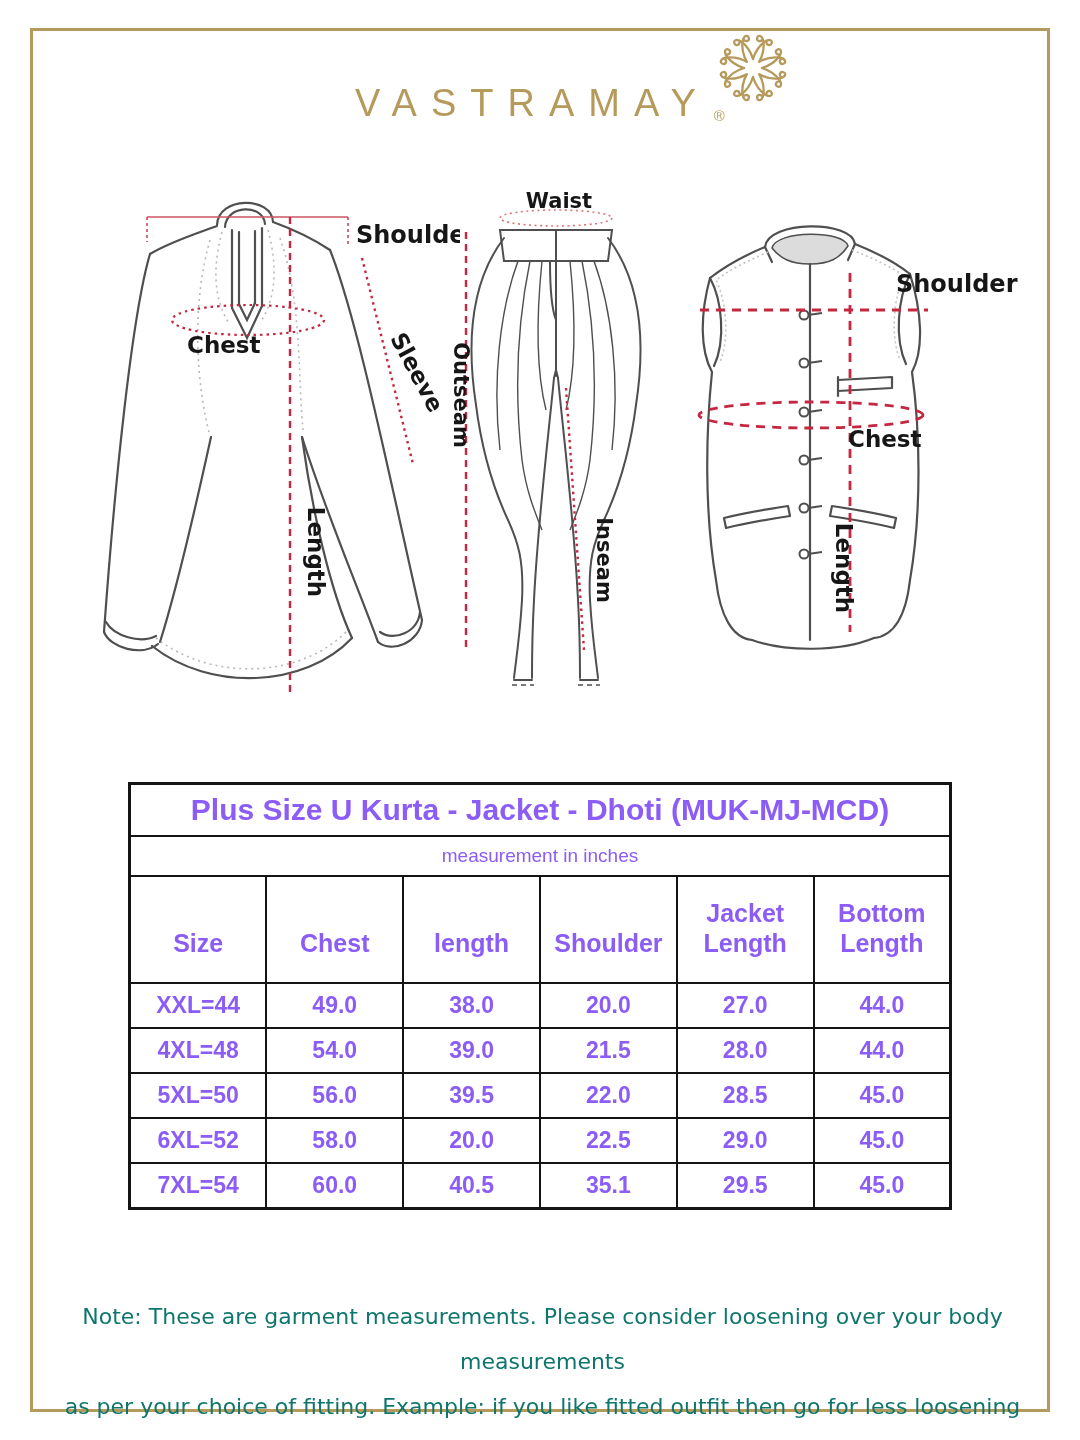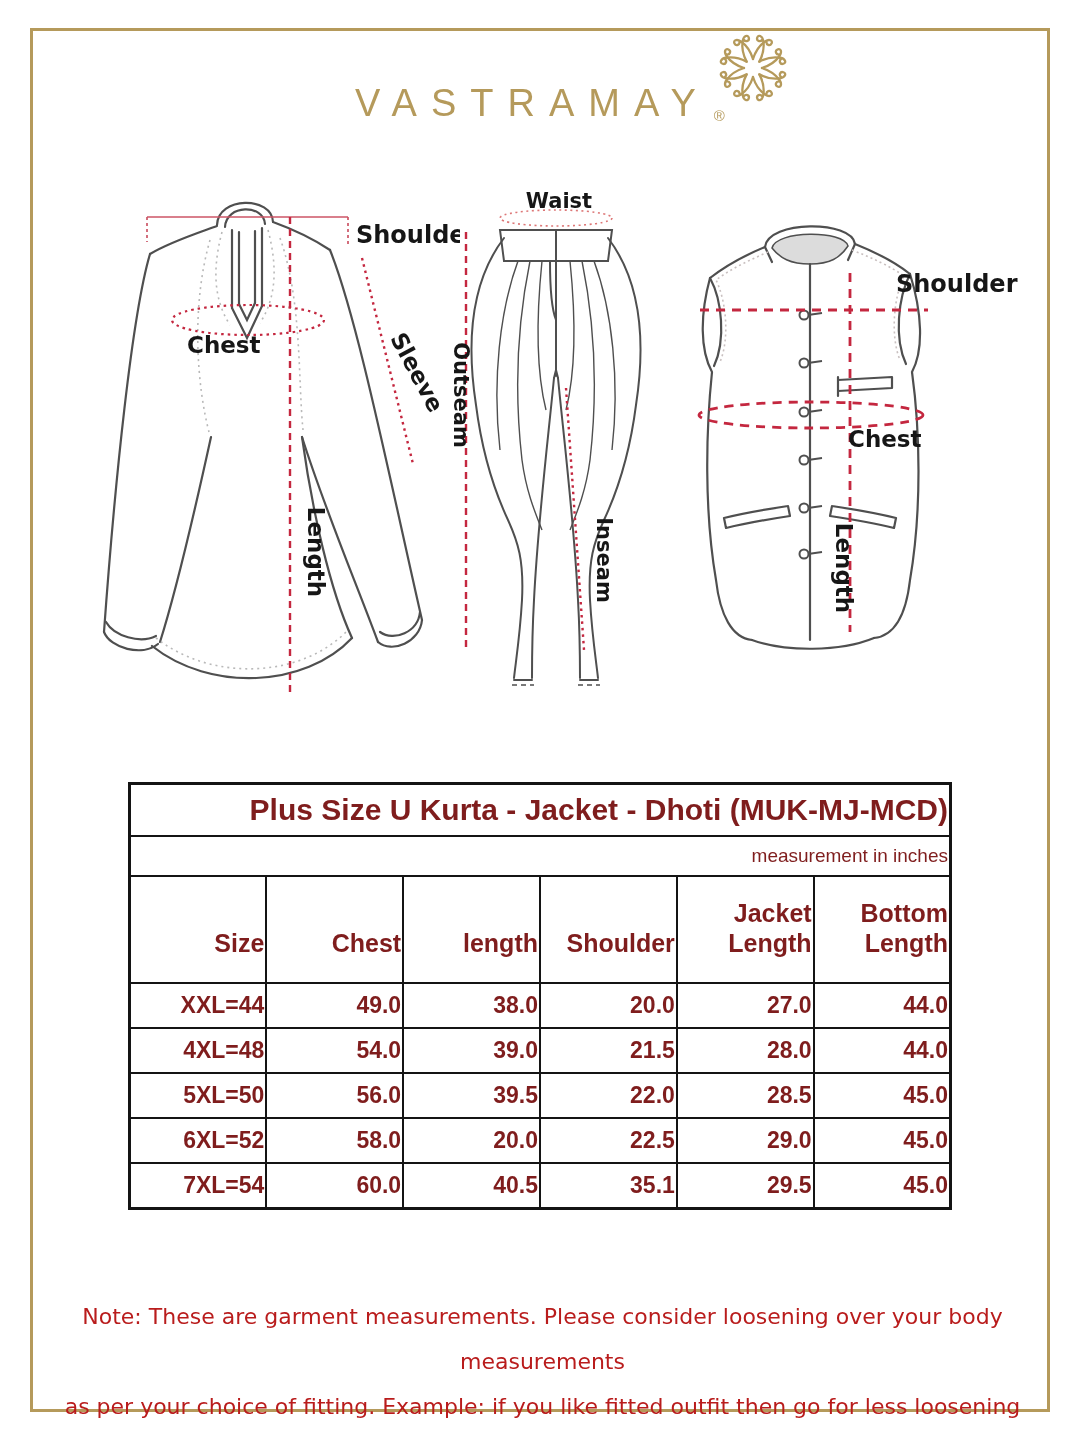--- a/index.html
+++ b/index.html
@@ -18,32 +18,32 @@
 
   
   .d-kurta{position:absolute;left:90px;top:180px;width:370px;height:530px;}
   .d-dhoti{position:absolute;left:430px;top:180px;width:250px;height:530px;}
   .d-jacket{position:absolute;left:680px;top:200px;width:340px;height:470px;}
   svg text{font-family:"DejaVu Sans","Liberation Sans",sans-serif;font-weight:bold;fill:#161616;}
 
   
   .table-wrap{position:absolute;left:128px;top:782px;width:824px;}
   table.size-table{width:100%;border-collapse:collapse;border:3px solid #141414;table-layout:fixed;}
-  .size-table th,.size-table td{border:2px solid #141414;text-align:right;color:#7f1d1d;
+  .size-table th,.size-table td{border:2px solid #141414;text-align:center;color:#8b5cf6;
         font-family:"Liberation Sans",sans-serif;}
   .t-title{font-size:30px;font-weight:bold;height:48px;border-bottom:3px solid #141414;}
   .t-sub{font-size:19px;font-weight:normal;height:36px;border-bottom:3px solid #141414;}
   tr.cols th{font-size:25px;font-weight:bold;height:80px;vertical-align:bottom;
         padding-bottom:24px;line-height:1.2;}
   .size-table tbody td{font-size:23px;font-weight:bold;height:41px;}
 
   
   .note{position:absolute;left:45px;right:40px;top:1294px;text-align:center;
         font-family:"DejaVu Sans","Liberation Sans",sans-serif;font-size:22px;
-        color:#b91c1c;line-height:45px;}
+        color:#0f766e;line-height:45px;}
 </style>
 </head>
 <body>
 
 <div class="page">
   <div class="gold-border"></div>
 
   <header class="logo">
     <div class="logo-inner">
       <span class="logo-text">VASTRAMAY</span><span class="logo-reg">®</span>

